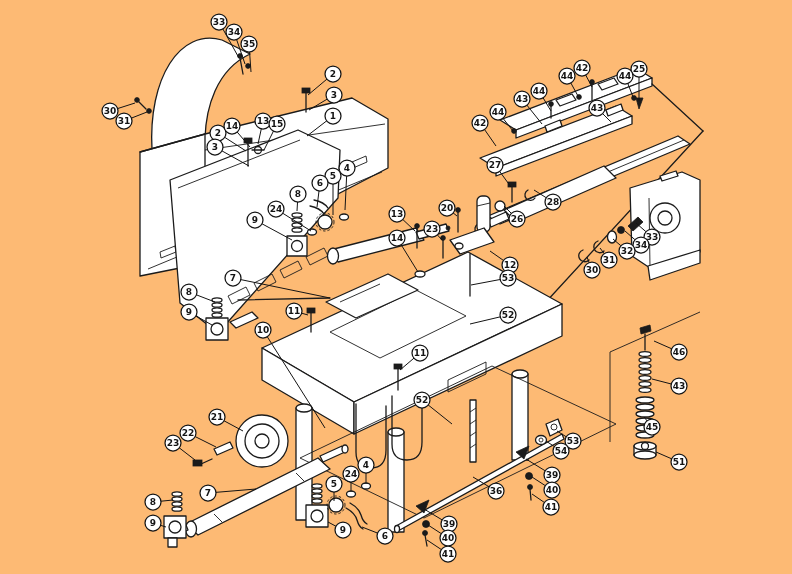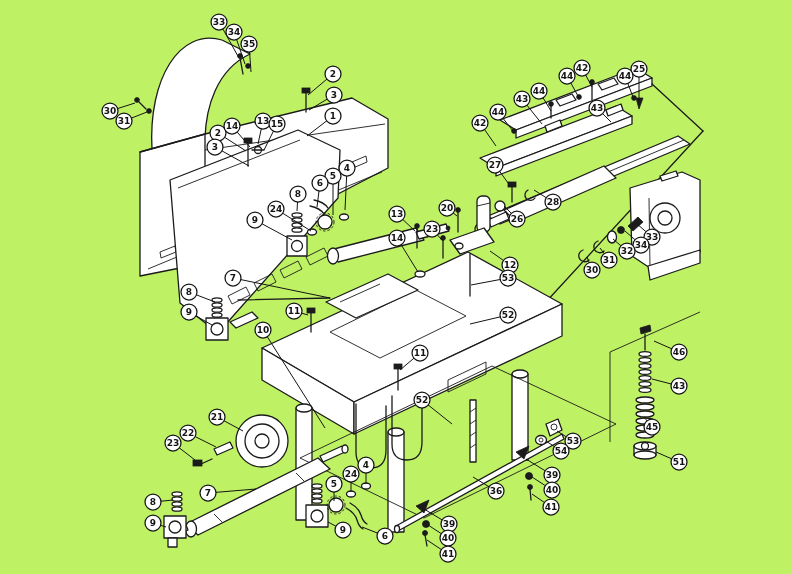--- a/index.html
+++ b/index.html
@@ -1,16 +1,16 @@
 <!DOCTYPE html>
 <html><head>
 <meta charset="utf-8">
 <style>
   html,body{margin:0;padding:0;background:#fff;}
-  .stage{position:relative;width:792px;height:574px;background:#bef264;overflow:hidden;
+  .stage{position:relative;width:792px;height:574px;background:#fdba74;overflow:hidden;
          font-family:"DejaVu Sans",sans-serif;}
   svg{position:absolute;left:0;top:0;}
   .ln{fill:none;stroke:#1b1b1b;stroke-width:1.3;stroke-linejoin:round;stroke-linecap:round;}
   .fw{fill:#ffffff;stroke:#1b1b1b;stroke-width:1.3;stroke-linejoin:round;}
   .thin{fill:none;stroke:#1b1b1b;stroke-width:0.9;}
   .dark{fill:#1b1b1b;stroke:#1b1b1b;stroke-width:0.8;}
   .callout circle{fill:#ffffff;stroke:#141414;stroke-width:1.25;}
   .callout text{font-family:"DejaVu Sans",sans-serif;font-size:9px;font-weight:bold;fill:#141414;}
   .leader{stroke:#141414;stroke-width:1;}
 </style>

